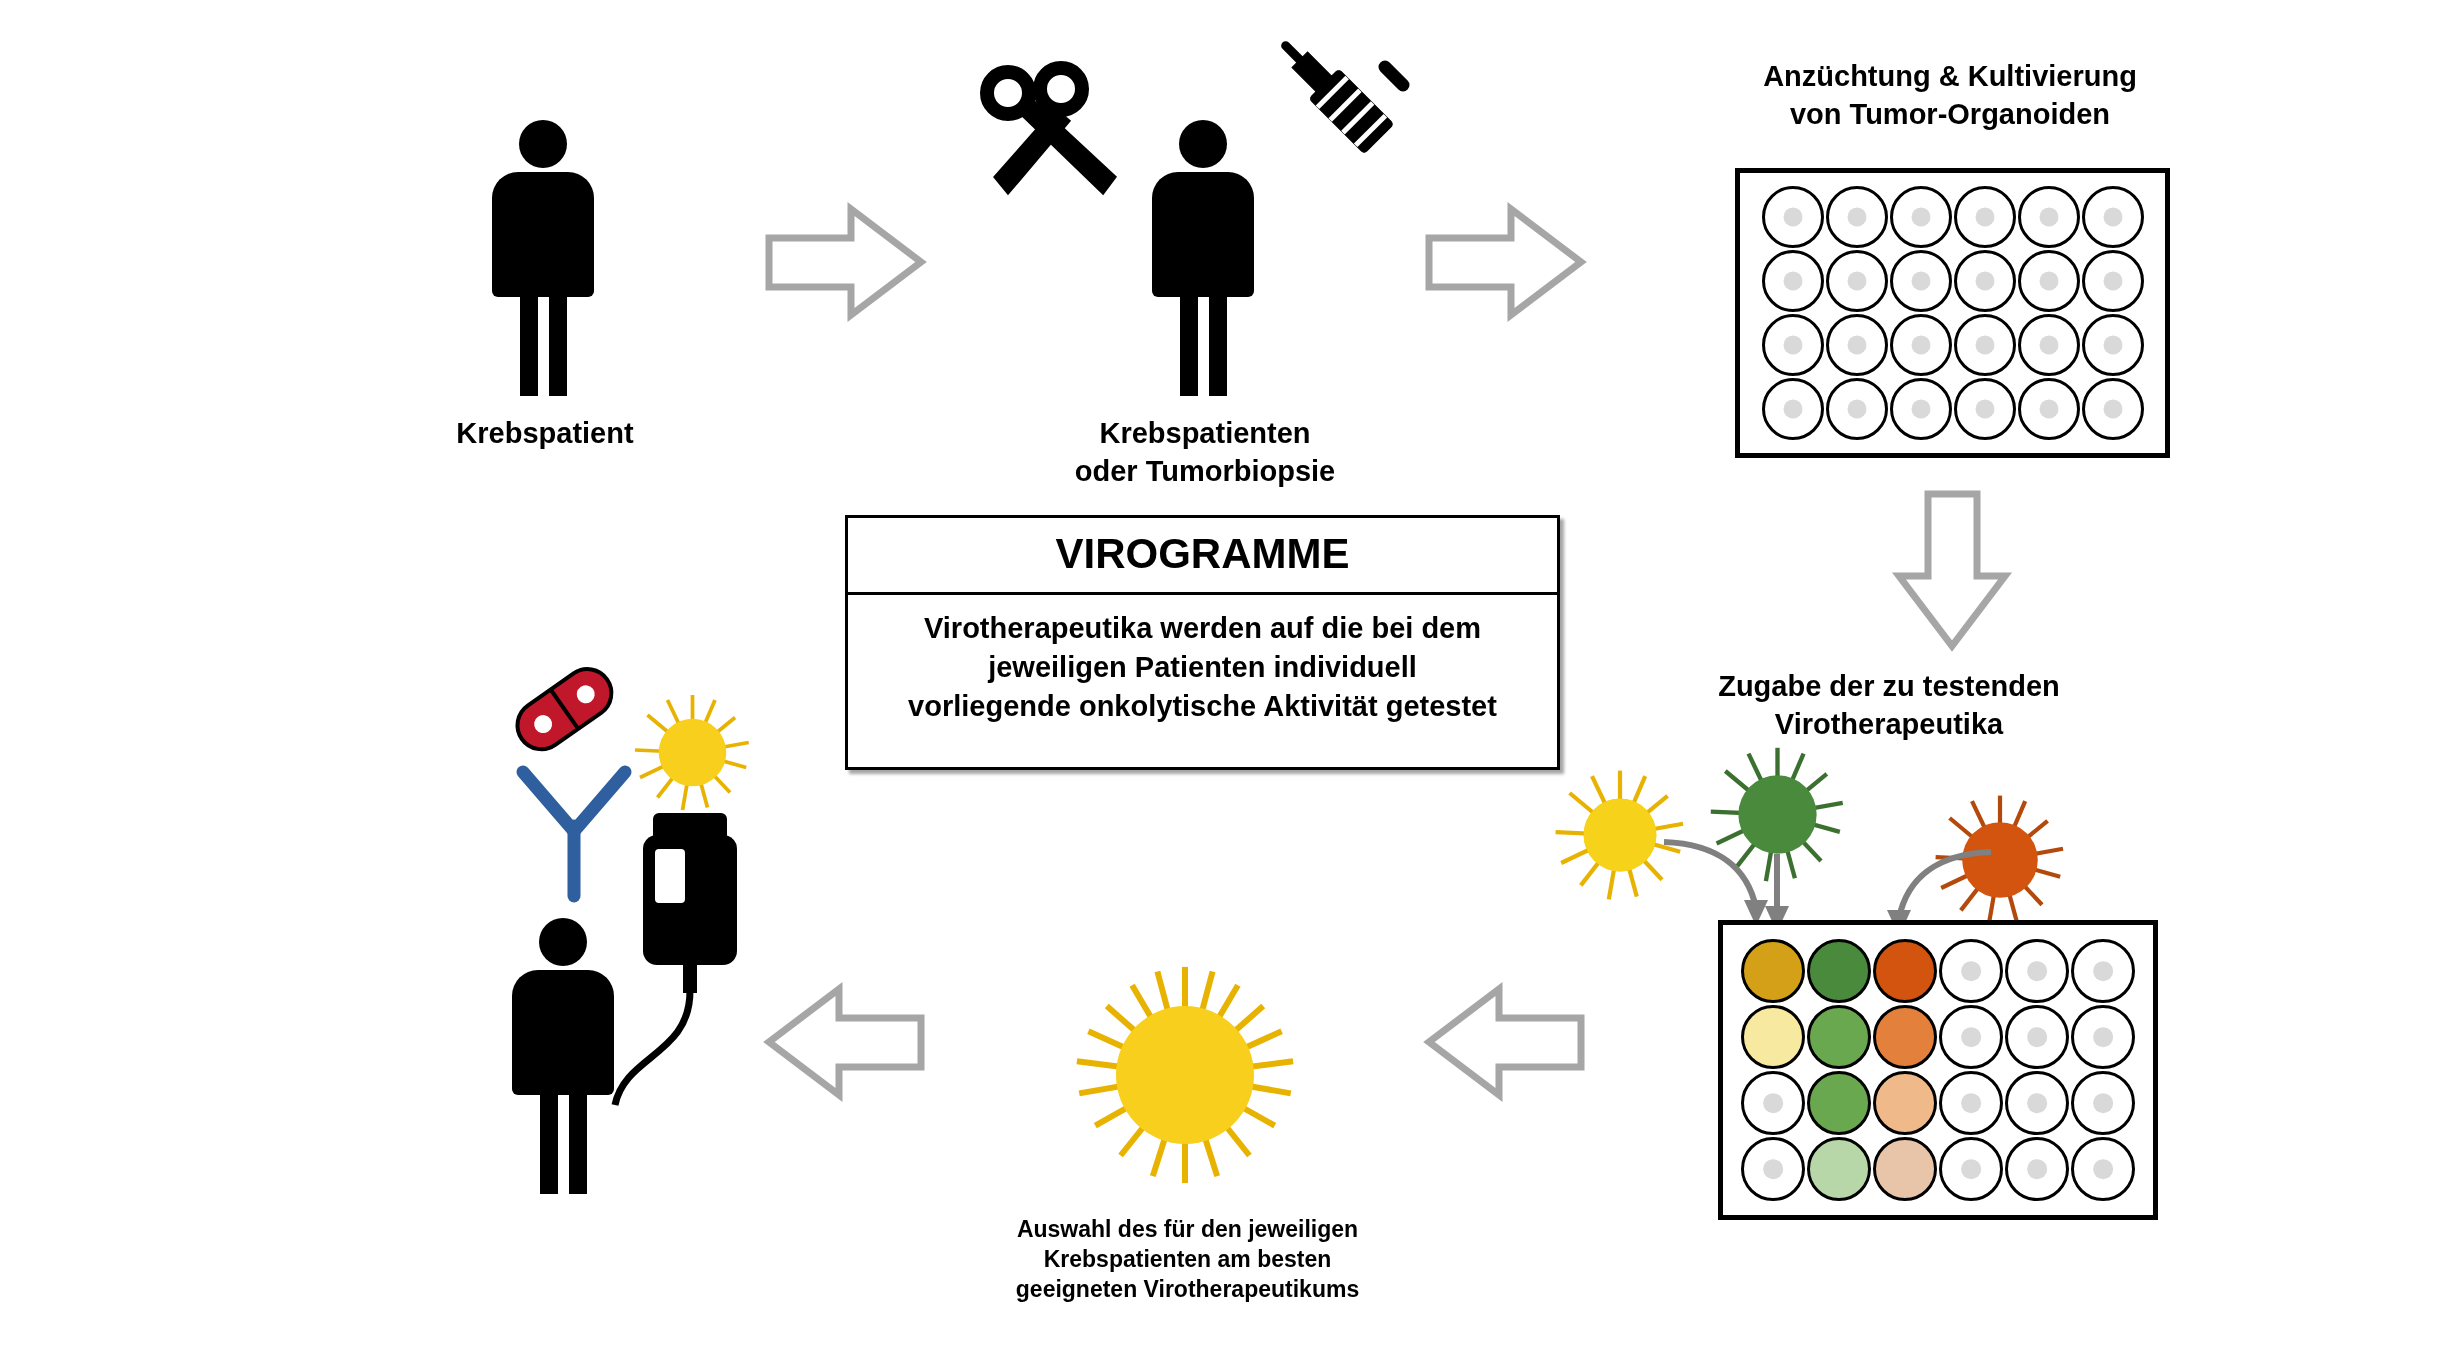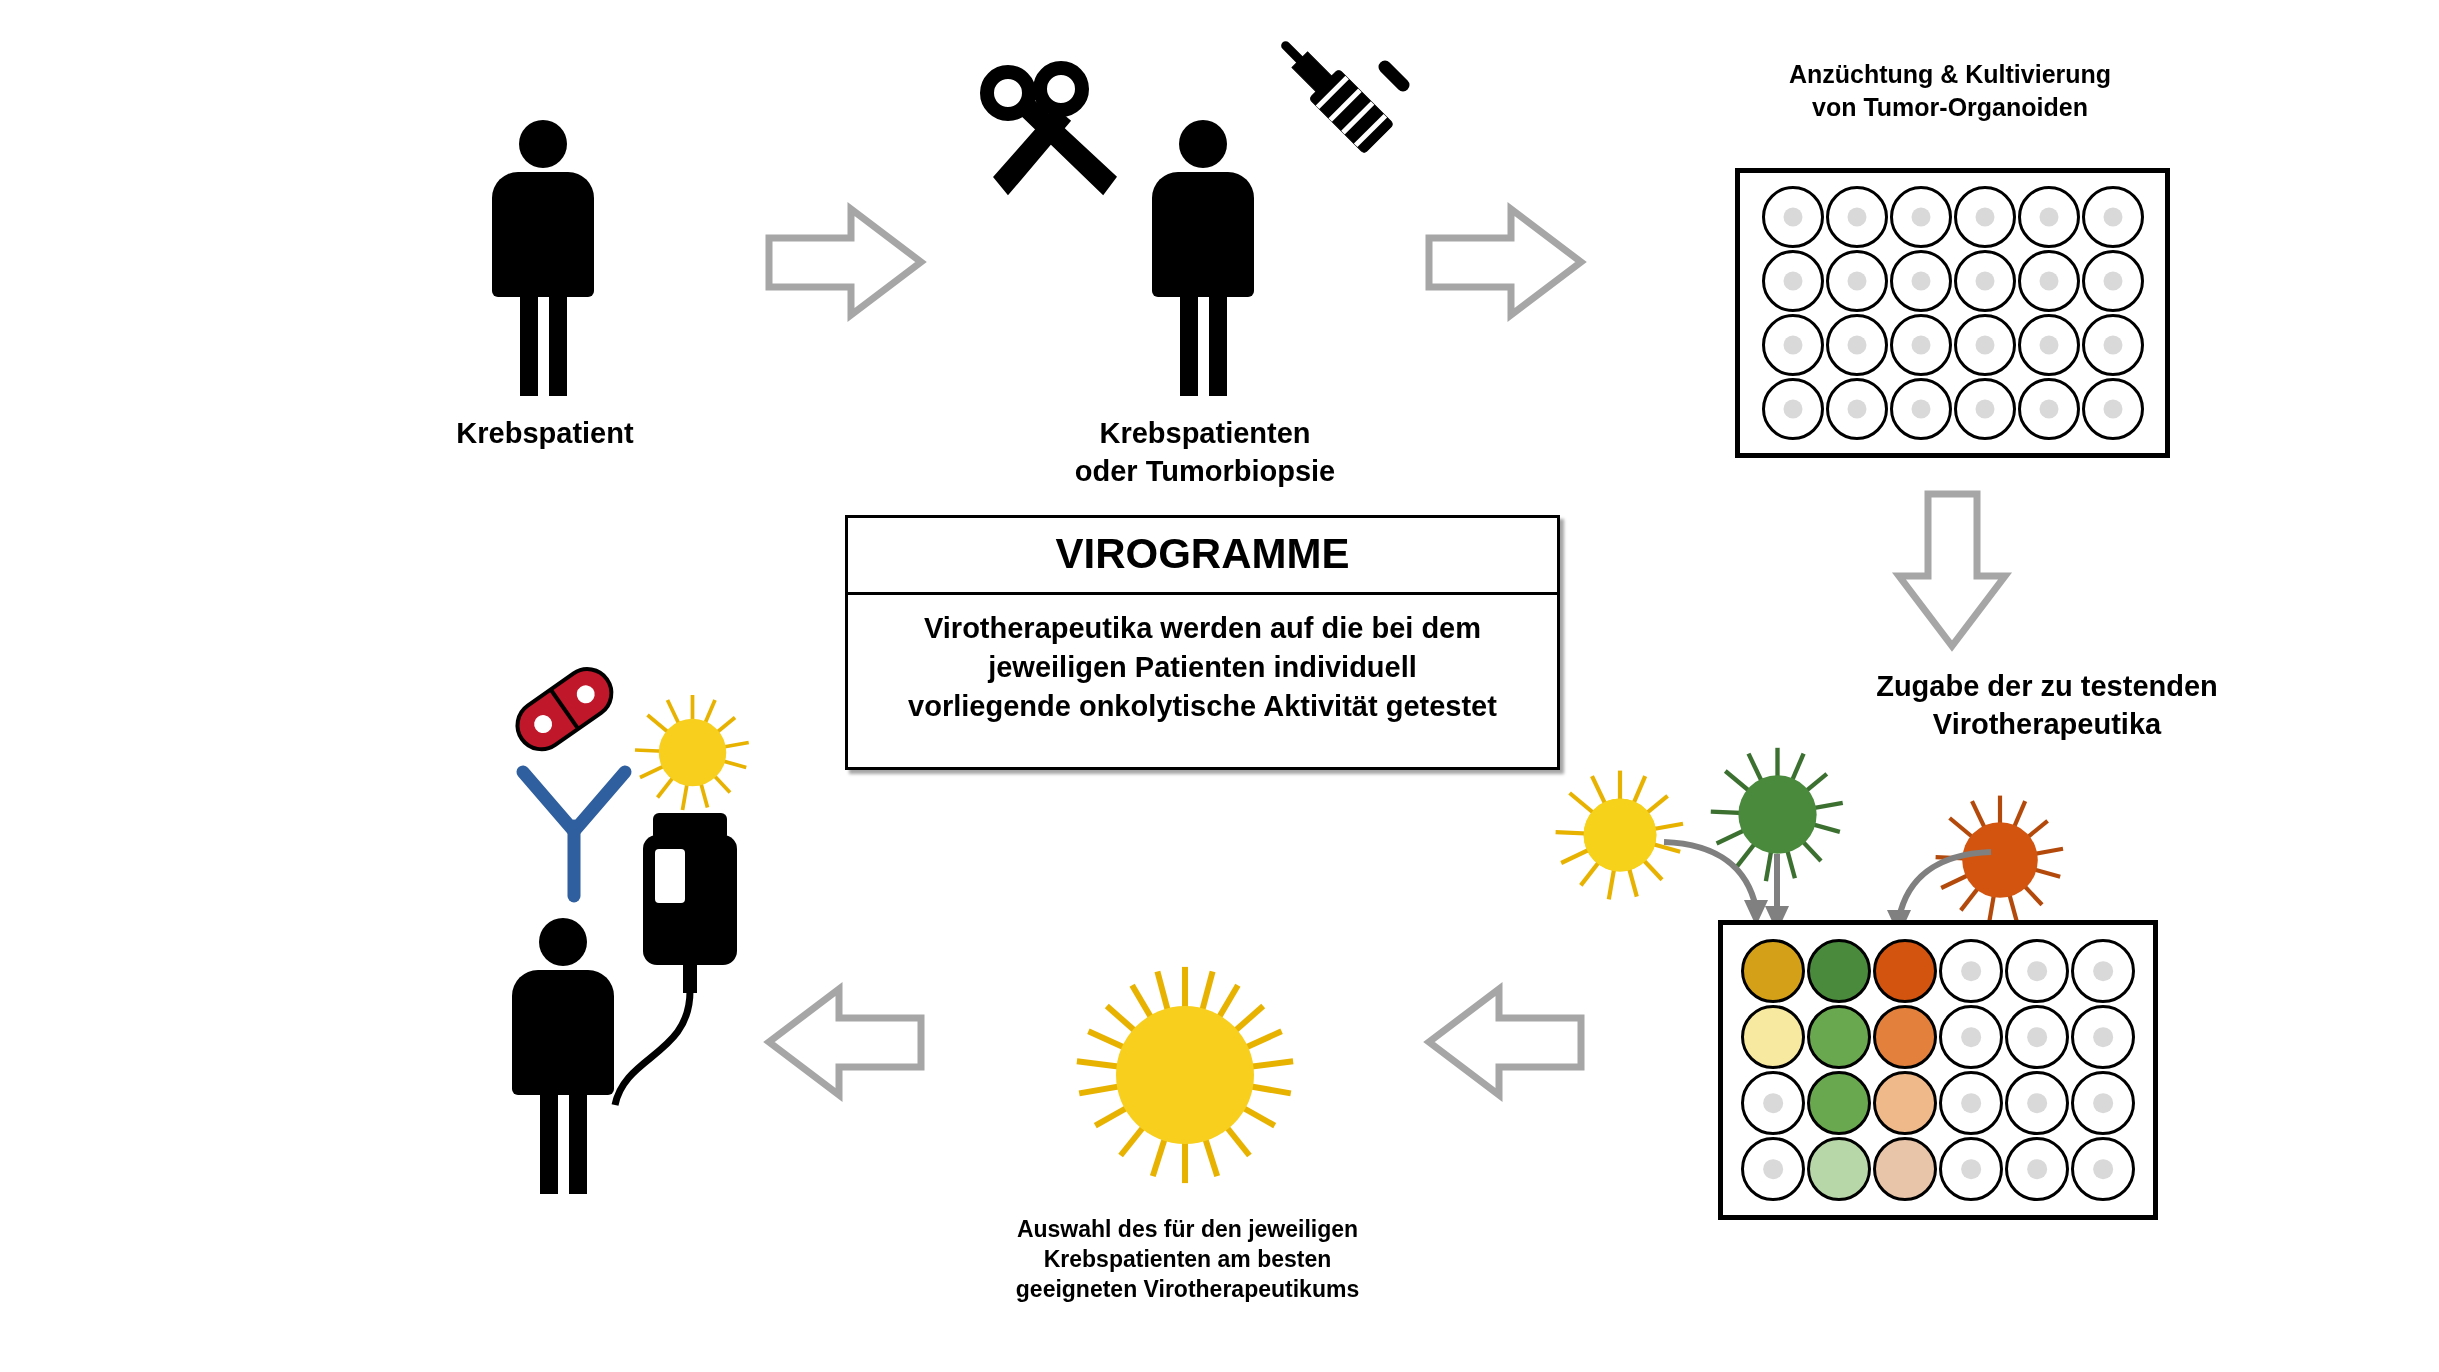--- a/index.html
+++ b/index.html
@@ -158,21 +158,21 @@
 
   <div class="label abs" style="left:1000px; top:415px; width:410px; font-size:29px;">Krebspatienten
 oder Tumorbiopsie</div>
 
   <div class="arrow" style="left:1425px; top:205px;">
     <svg width="160" height="115" viewBox="0 0 160 115" aria-hidden="true">
       <polygon points="4,33 86,33 86,4 156,57 86,110 86,82 4,82" fill="#ffffff" stroke="#a6a6a6" stroke-width="7" stroke-linejoin="miter"></polygon>
     </svg>
   </div>
 
-  <div class="label abs" style="left:1670px; top:58px; width:560px; font-size:25px;">Anzüchtung &amp; Kultivierung
+  <div class="label abs" style="left:1670px; top:58px; width:560px; font-size:29px;">Anzüchtung &amp; Kultivierung
 von Tumor-Organoiden</div>
 
   <div class="plate" id="plate-top" style="left:1735px; top:168px; width:435px; height:290px; grid-template-columns:repeat(6, 62px); grid-template-rows:repeat(4, 62px); gap:2px;">
       <div class="well">
         <div class="inner"></div>
       </div>
       <div class="well">
         <div class="inner"></div>
       </div>
       <div class="well">
@@ -242,21 +242,21 @@
         <div class="inner"></div>
       </div>
     </div>
 
   <div class="arrow" style="left:1895px; top:490px;">
     <svg width="115" height="160" viewBox="0 0 115 160" aria-hidden="true">
       <polygon points="33,4 82,4 82,86 110,86 57,156 4,86 33,86" fill="#ffffff" stroke="#a6a6a6" stroke-width="7" stroke-linejoin="miter"></polygon>
     </svg>
   </div>
 
-  <div class="label abs" style="left:1782px; top:668px; width:530px; font-size:29px;">Zugabe der zu testenden
+  <div class="label abs" style="left:1624px; top:668px; width:530px; font-size:29px;">Zugabe der zu testenden
 Virotherapeutika</div>
 
   <div class="viro-box" style="left:845px; top:515px; width:715px; height:255px;">
     <div class="viro-title" style="font-size:42px; padding:12px 7px 14px;">VIROGRAMME</div>
     <div class="viro-text" style="font-size:29px; padding-top:14px;">Virotherapeutika werden auf die bei dem
 jeweiligen Patienten individuell
 vorliegende onkolytische Aktivität getestet</div>
   </div>
 
   <div class="starwrap" style="left:1550px; top:765px;">

